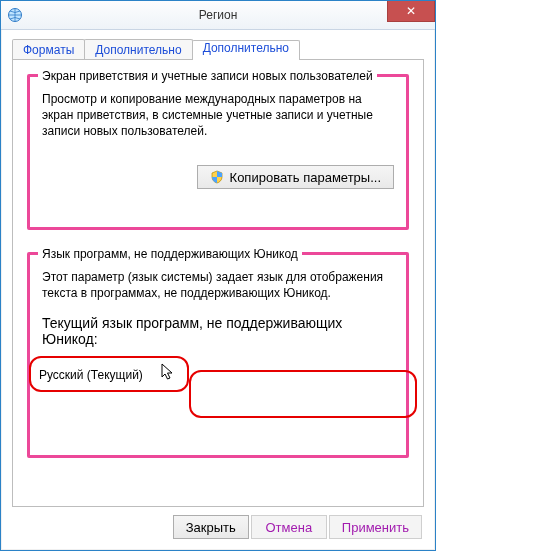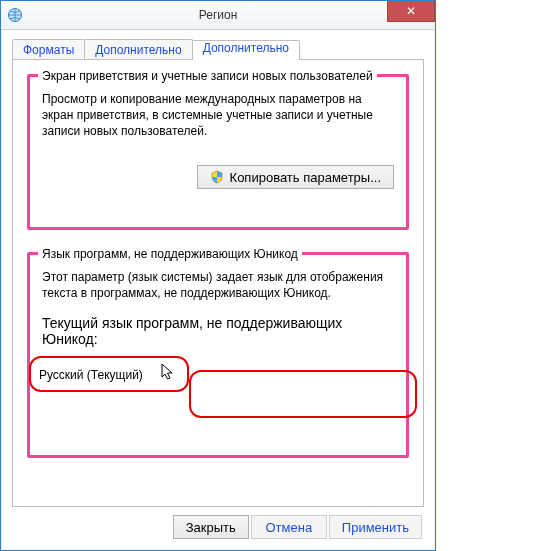--- a/index.html
+++ b/index.html
@@ -14,21 +14,21 @@
   .tab{border:1px solid #bdbdbd;border-bottom:none;background:#fff;padding:3px 10px 4px;font-size:12px;color:#1d4ed8;margin-right:-1px;border-top-left-radius:2px;border-top-right-radius:2px;position:relative;cursor:default}
   .tab.inactive{background:#f7f7f7;top:1px}
   .tab.active{background:#fff;z-index:2;padding-top:0;padding-bottom:5px}
   .tabpage{position:absolute;left:10px;right:10px;top:29px;bottom:42px;border:1px solid #bdbdbd;background:#fff;padding:14px;box-sizing:border-box}
   .groupbox{border:3px solid #ec4899;border-radius:2px;padding:14px 12px 16px;position:relative;margin-bottom:22px}
   .groupbox .legend{position:absolute;top:-8px;left:8px;background:#fff;padding:0 4px;font-size:12px}
   .groupbox .desc{font-size:12px;line-height:16px;margin-bottom:10px}
   .btn{display:inline-flex;align-items:center;justify-content:center;height:24px;min-width:90px;padding:0 12px;border:1px solid #adadad;background:linear-gradient(to bottom,#f5f5f5,#e9e9e9);font-size:13px;color:#000;cursor:default;box-sizing:border-box}
   .btn.focused{border:1px solid #569de5;background:linear-gradient(to bottom,#eaf3fb,#d8eaf9)}
   .btn.focused .btntext{outline:1px dotted #222;outline-offset:1px}
-  .btn.disabled{color:#1d4ed8;border-color:#cfcfcf;background:#f4f4f4}
+  .btn.disabled{color:#a21caf;border-color:#cfcfcf;background:#f4f4f4}
   .btnrow-right{display:flex;justify-content:flex-end}
   .shield{width:14px;height:14px;margin-right:6px;display:inline-block}
   .bottom-buttons{position:absolute;right:12px;bottom:10px;display:flex;gap:2px}
   .bottom-buttons .btn{min-width:76px}
   .highlight{border:2px solid #e60000;border-radius:12px;position:absolute;pointer-events:none;box-sizing:border-box}
   .cursor{position:absolute;width:14px;height:20px;pointer-events:none}
   .group2{min-height:170px}
   .curlang{position:absolute;left:26px;top:308px;font-size:12px}
   .curlabel{font-size:14px;margin-top:14px;margin-bottom:6px}
   .changebtn-wrap{position:absolute;right:12px;top:322px}

